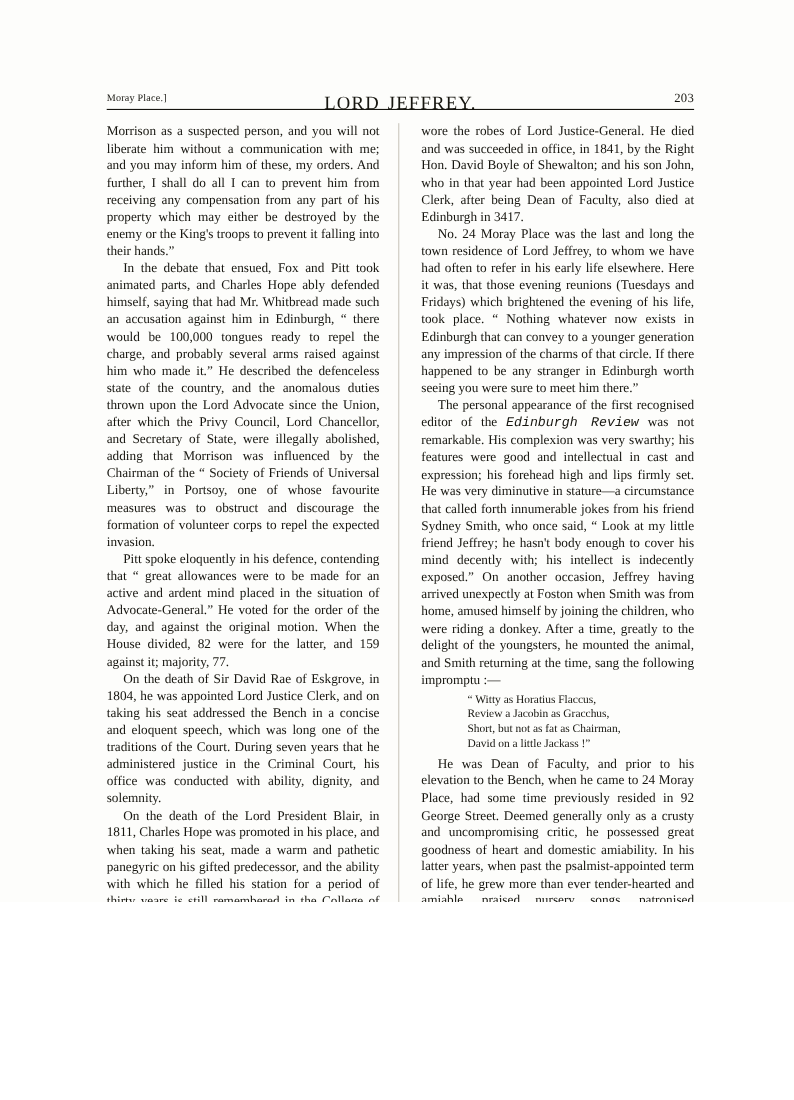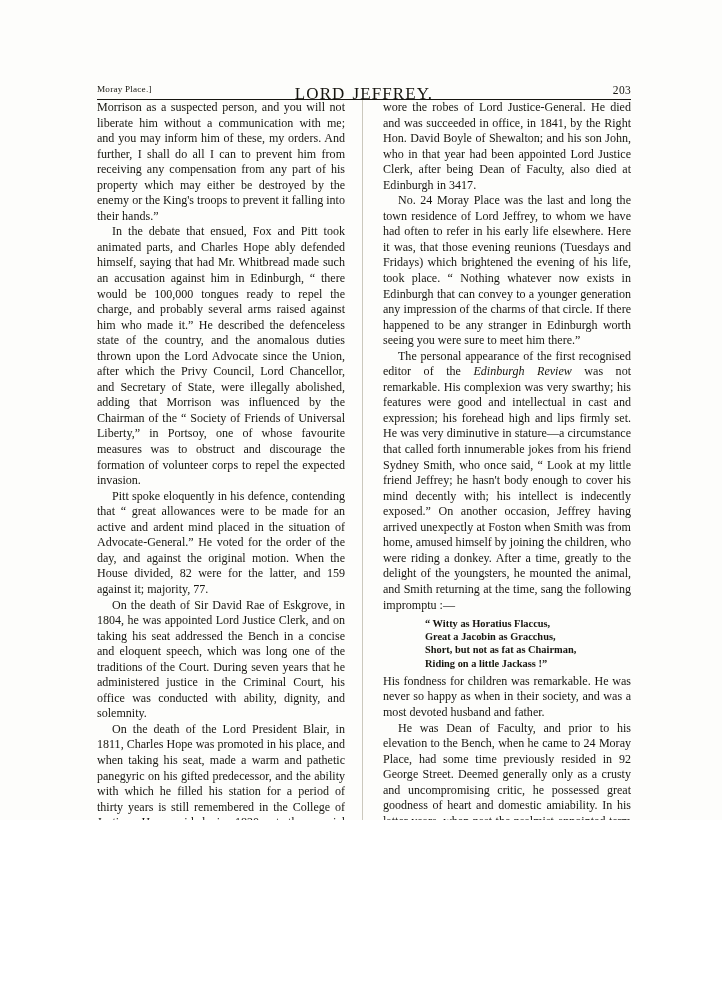--- a/index.html
+++ b/index.html
@@ -46,20 +46,21 @@
   .runhead-wrap { position: relative; display: flex; justify-content: space-between; }
   .rule {
     border: none;
     border-top: 1.6px solid #15140f;
     margin: 3px 0 0 0;
     width: 100%;
   }
   
   .columns {
     display: flex;
+    margin-top: 12px;
   }
   .col {
     width: 248px;
     font-size: 12.05px;
     line-height: 15.55px;
     text-align: justify;
     text-justify: inter-word;
     hyphens: none;
   }
   .col-left { padding-right: 17px; border-right: 1px solid #cbc8bd; }
@@ -70,22 +71,22 @@
   }
   .col p.cont { text-indent: 0; }
   .verse {
     margin: 4px 0 4px 0;
     padding-left: 42px;
     font-size: 10.4px;
     line-height: 13.2px;
     text-align: left;
     text-indent: 0;
   }
-  .verse div { white-space: nowrap; font-weight: bold; }
-  i { font-style: italic; }
+  .verse div { white-space: nowrap; }
+  i { font-style: italic; font-family: Liberation Mono, monospace; }
 </style>
 </head>
 <body>
 
 <div class="page">
   <div class="sheet">
 
     <div class="runhead-wrap">
       <div class="runhead-left">Moray Place.]</div>
       <div class="runhead-center">
@@ -105,24 +106,23 @@
         <p>On the death of the Lord President Blair, in 1811, Charles Hope was promoted in his place, and when taking his seat, made a warm and pathetic panegyric on his gifted predecessor, and the ability with which he filled his station for a period of thirty years is still remembered in the College of Justice. He presided, in 1820, at the special commission for the trial of the high treason cases in Glasgow and the West; and sixteen years afterwards, on the death of James Duke of Montrose, K.G., by virtue of an act of parliament, he was appointed Lord Justice-General of Scotland, and as such, having to preside in the Justiciary Court, he went back there after an absence of twenty-five years. At the proclamation of Queen Victoria he</p>
       </div>
 
       <div class="col col-right">
         <p class="cont">wore the robes of Lord Justice-General. He died and was succeeded in office, in 1841, by the Right Hon. David Boyle of Shewalton; and his son John, who in that year had been appointed Lord Justice Clerk, after being Dean of Faculty, also died at Edinburgh in 3417.</p>
         <p>No. 24 Moray Place was the last and long the town residence of Lord Jeffrey, to whom we have had often to refer in his early life elsewhere. Here it was, that those evening reunions (Tuesdays and Fridays) which brightened the evening of his life, took place. “ Nothing whatever now exists in Edinburgh that can convey to a younger generation any impression of the charms of that circle. If there happened to be any stranger in Edinburgh worth seeing you were sure to meet him there.”</p>
         <p><span>The personal appearance of the first recognised editor of the </span><i>Edinburgh Review</i><span> was not remarkable. His complexion was very swarthy; his features were good and intellectual in cast and expression; his forehead high and lips firmly set. He was very diminutive in stature—a circumstance that called forth innumerable jokes from his friend Sydney Smith, who once said, “ Look at my little friend Jeffrey; he hasn't body enough to cover his mind decently with; his intellect is indecently exposed.” On another occasion, Jeffrey having arrived unexpectly at Foston when Smith was from home, amused himself by joining the children, who were riding a donkey. After a time, greatly to the delight of the youngsters, he mounted the animal, and Smith returning at the time, sang the following impromptu :—</span></p>
 
         <div class="verse">
           <div>“ Witty as Horatius Flaccus,</div>
-          <div>Great a Jacobin as Gracchus,</div>
+          <div>Review a Jacobin as Gracchus,</div>
           <div>Short, but not as fat as Chairman,</div>
-          <div>Riding on a little Jackass !”</div>
+          <div>David on a little Jackass !”</div>
         </div>
 
-        <p class="cont">His fondness for children was remarkable. He was never so happy as when in their society, and was a most devoted husband and father.</p>
         <p>He was Dean of Faculty, and prior to his elevation to the Bench, when he came to 24 Moray Place, had some time previously resided in 92 George Street. Deemed generally only as a crusty and uncompromising critic, he possessed great goodness of heart and domestic amiability. In his latter years, when past the psalmist-appointed term of life, he grew more than ever tender-hearted and amiable, praised nursery songs, patronised mediocrities, and wrote letters that were childish in their gentleness of expression. “ It seemed to be the natural strain of his character let loose from some stern responsibility, which made him sharp and critical through all his former life.”</p>
       </div>
 
     </div>
   </div>
 </div>
 
 </body></html>

